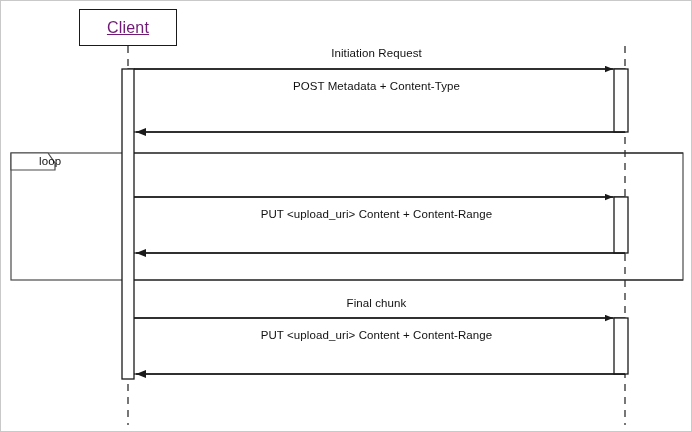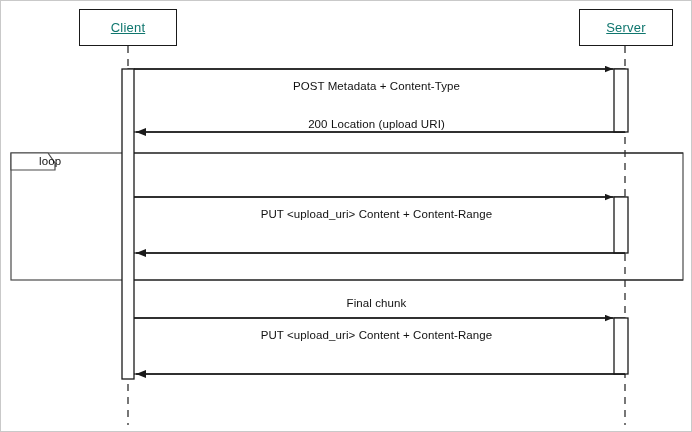--- a/index.html
+++ b/index.html
@@ -27,22 +27,22 @@
   .lifeline-box {
     position: absolute;
     border: 1px solid #1a1a1a;
     background: #ffffff;
     box-sizing: border-box;
     display: flex;
     align-items: center;
     justify-content: center;
   }
   .lifeline-title {
-    font-size: 13px;
-    color: #0f766e;
+    font-size: 16px;
+    color: #701a75;
     text-decoration: underline;
     letter-spacing: 0.2px;
     white-space: nowrap;
   }
   .msg-label {
     position: absolute;
     font-size: 11.5px;
     color: #111111;
     text-align: center;
     white-space: nowrap;
@@ -128,33 +128,30 @@
     </g>
     <g>
       <line x1="624" y1="373" x2="135" y2="373" stroke="#1a1a1a" stroke-width="1.3" marker-end="url(#arrow-left)"></line>
     </g>
   </svg>
 
   <div class="lifeline-box" style="left:78px; top:8px; width:98px; height:37px;">
     <span class="lifeline-title">Client</span>
   </div>
 
-  <div class="lifeline-box" style="left:578px; top:8px; width:94px; height:37px;">
-    <span class="lifeline-title">Server</span>
-  </div>
 
   <div class="frag-label" style="left:14px; top:154px;padding-left:24px;">loop</div>
 
+  <div class="msg-label" style="left:127px; top:46px; width:497px;">Initiation Request</div>
 
 
   <div class="msg-label" style="left:127px; top:296px; width:497px;">Final chunk</div>
 
   <div class="msg-label" style="left:127px; top:79px; width:497px;">POST Metadata + Content-Type</div>
 
-  <div class="msg-label" style="left:127px; top:117px; width:497px;">200 Location (upload URI)</div>
 
   <div class="msg-label" style="left:127px; top:207px; width:497px;">PUT &lt;upload_uri&gt; Content + Content-Range</div>
 
 
   <div class="msg-label" style="left:127px; top:328px; width:497px;">PUT &lt;upload_uri&gt; Content + Content-Range</div>
 
 
 </div>
 
 </body></html>

